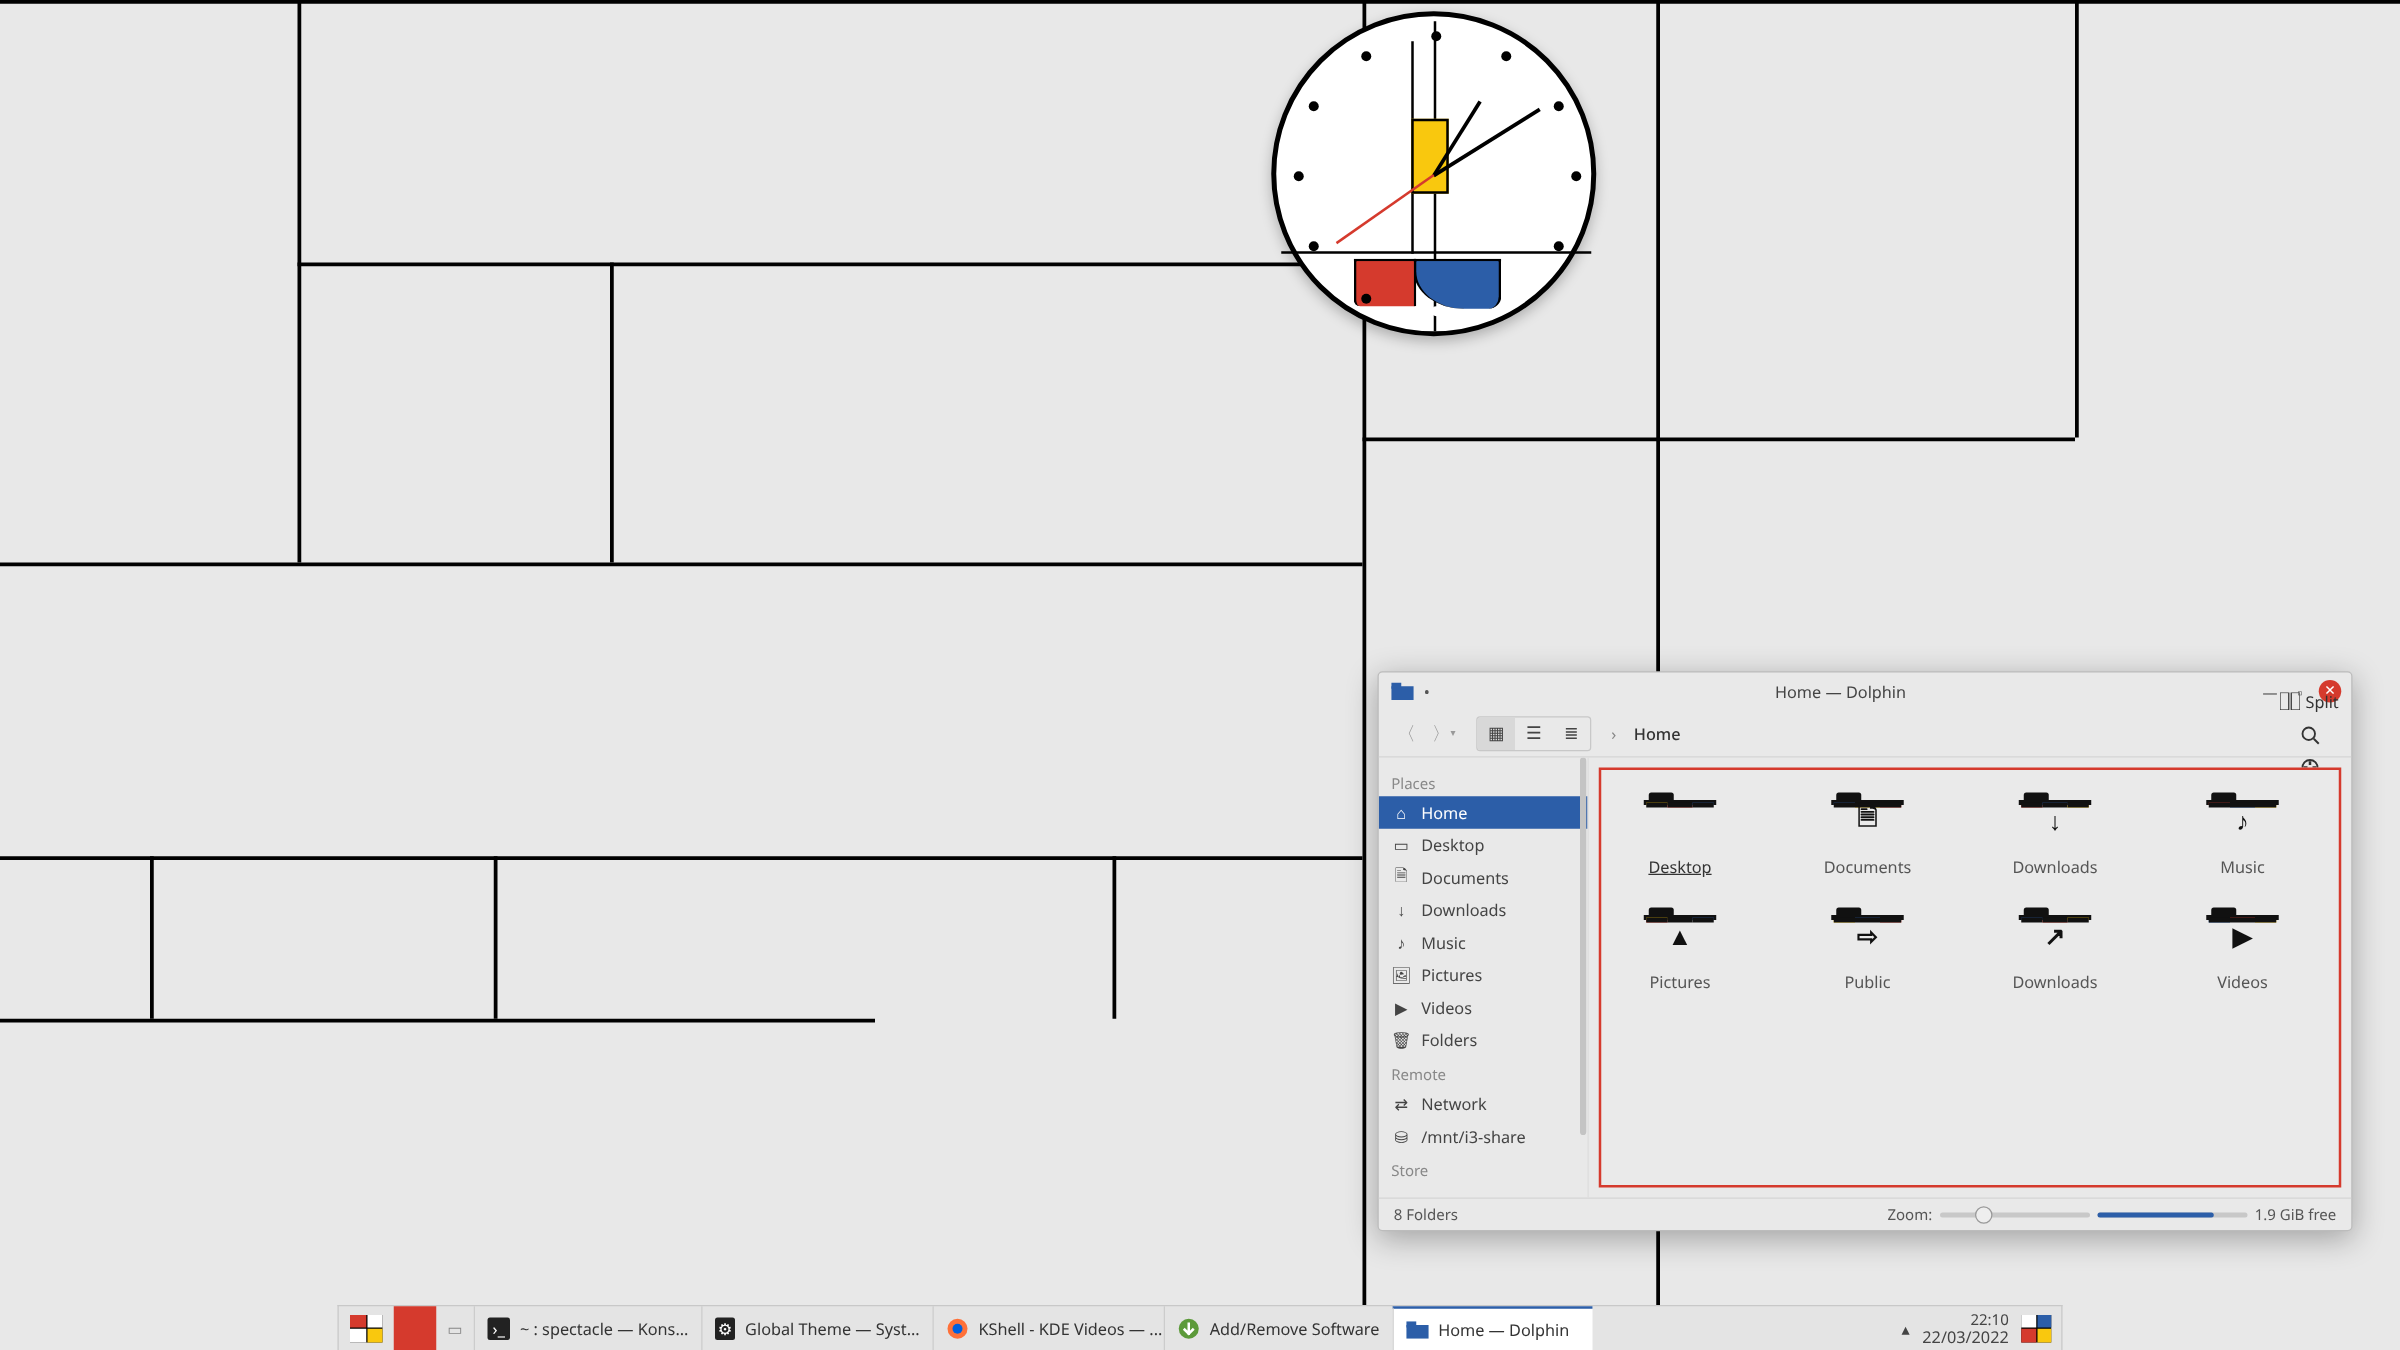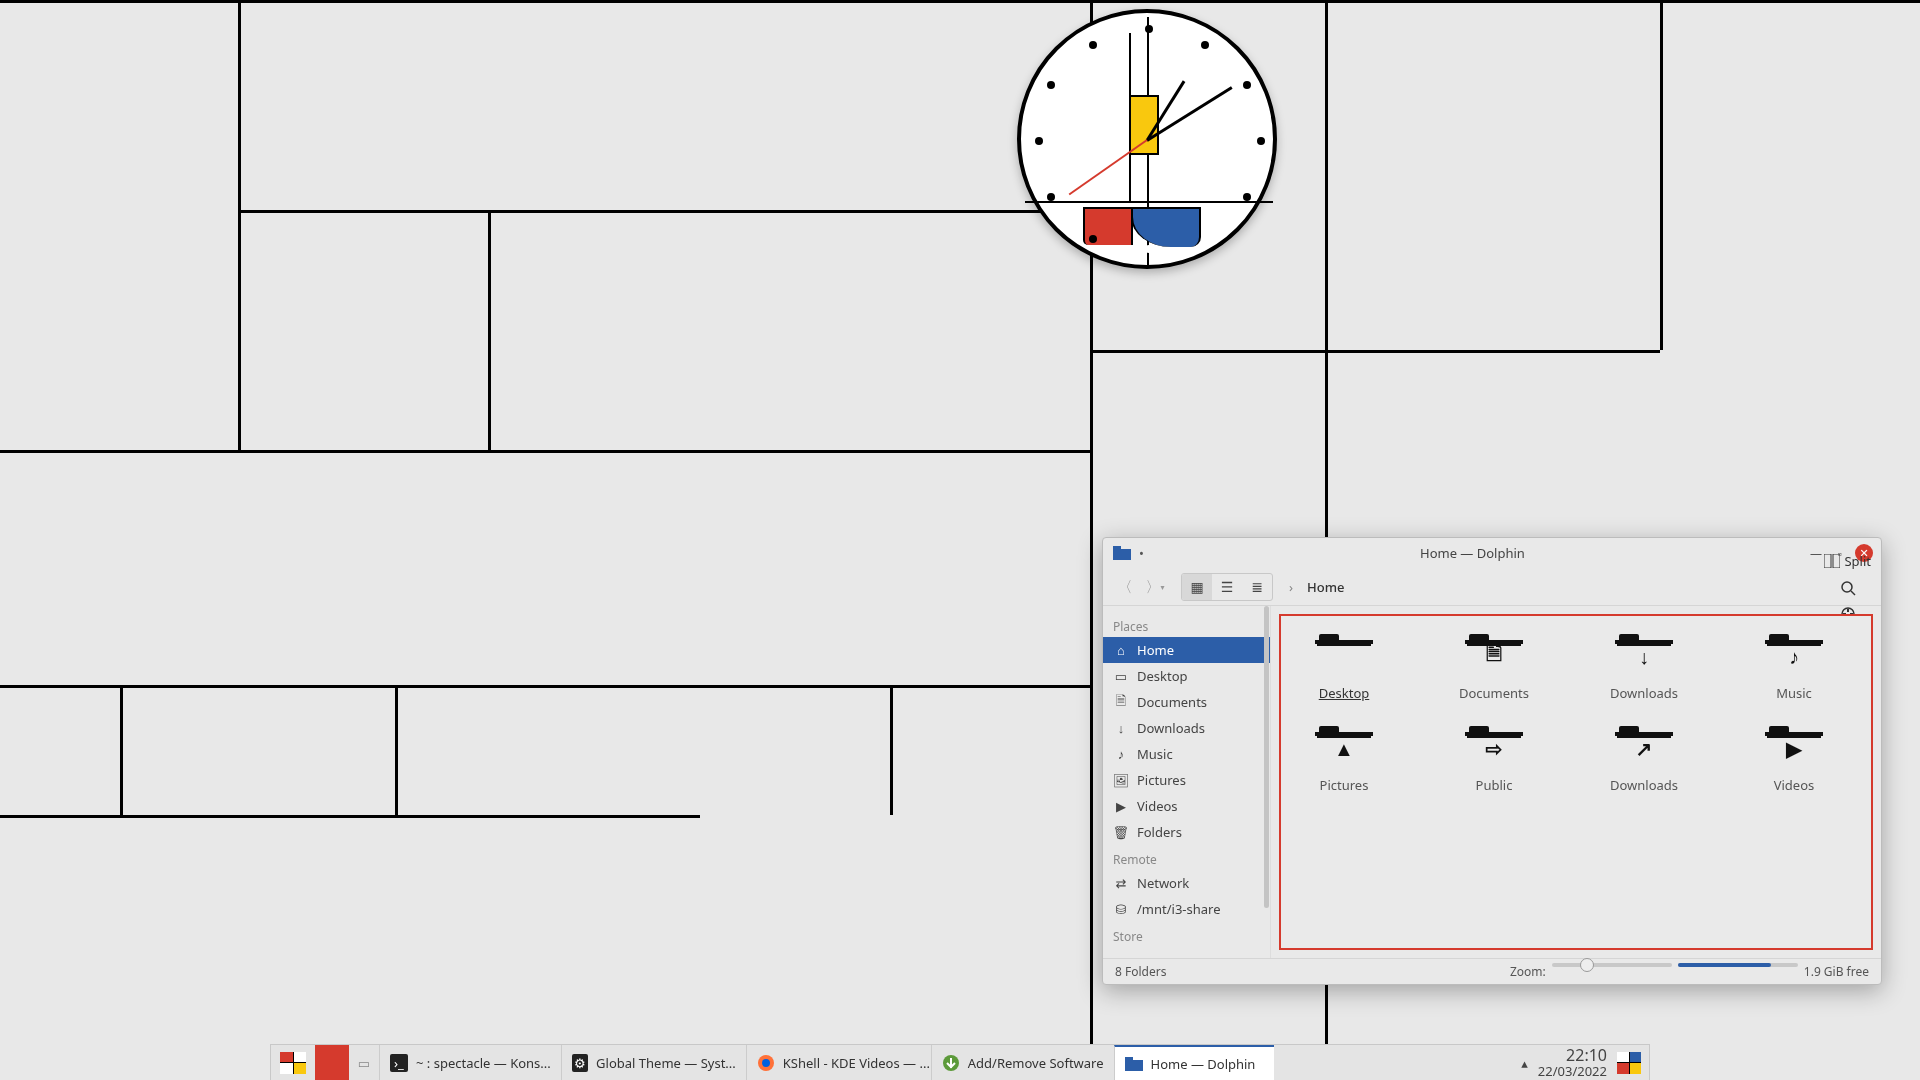--- a/index.html
+++ b/index.html
@@ -50,37 +50,37 @@
 .folder { width:110px; display:flex; flex-direction:column; align-items:center; gap:6px; font-size:13px; color:#555;}
 .folder-icon { width:58px; height:44px; position:relative;}
 .folder-icon .tab { position:absolute; top:0; left:4px; width:20px; height:8px; background:#111; border-radius:2px 2px 0 0;}
 .folder-icon .body { position:absolute; top:6px; left:0; right:0; bottom:0; background:#fff; border:2px solid #111; display:grid; grid-template-columns:1fr 1.2fr 1fr; grid-template-rows:1fr 1fr;}
 .folder-icon .c { border:1px solid #111;}
 .folder-icon .y { background:#f9c80e;} .folder-icon .b { background:#2c5ea8;} .folder-icon .r { background:#d53a2d;}
 .folder-icon .glyph { position:absolute; inset:0; display:flex; align-items:center; justify-content:center; color:#111; font-size:20px; font-weight:bold;}
 .folder.selected span { text-decoration:underline; color:#333; }
 
 .statusbar { height:26px; border-top:1px solid #d5d5d5; display:flex; align-items:center; padding:0 12px; font-size:12px; color:#555; gap:12px;}
-.statusbar .zoom { display:flex; gap:6px; margin-left:auto;}
+.statusbar .zoom { display:flex; align-items:center; gap:6px; margin-left:auto;}
 .slider { width:120px; height:4px; background:#c8c8c8; border-radius:2px; position:relative;}
 .slider .thumb { position:absolute; top:-5px; width:14px; height:14px; border-radius:50%; background:#eee; border:1px solid #999;}
 .slider.fill .track { position:absolute; left:0; top:0; bottom:0; background:#2c5ea8; border-radius:2px;}
 
 
 .taskbar { position:absolute; left:270px; right:270px; bottom:0; height:36px; background:#e4e4e4; border:1px solid #c8c8c8; border-bottom:none; display:flex; align-items:stretch; font-size:13px; }
 .task-launcher { width:44px; display:flex; align-items:center; justify-content:center;}
 .mondrian-mini { width:26px; height:22px; display:grid; grid-template-columns:1fr 1fr; grid-template-rows:1fr 1fr; gap:1px; background:#000;}
 .mondrian-mini div { background:#fff;} .mondrian-mini .r{background:#d53a2d;} .mondrian-mini .y{background:#f9c80e;} .mondrian-mini .b{background:#2c5ea8;}
 .task-pin { width:30px; display:flex; align-items:center; justify-content:center; color:#888;}
 .task-item { display:flex; align-items:center; gap:8px; padding:0 10px; border-left:1px solid #ccc; min-width:160px; max-width:185px; color:#333; white-space:nowrap; overflow:hidden; text-overflow:ellipsis;}
 .task-item.active { background:#fff; border-top:2px solid #2c5ea8; }
 .task-icon { width:18px; height:18px; display:inline-flex; align-items:center; justify-content:center; font-size:13px; border-radius:2px;}
 .tray { margin-left:auto; display:flex; align-items:center; padding:0 8px; gap:10px; color:#444;}
 .tray-clock { text-align:right; line-height:1.1; font-size:13px;}
-.tray-clock .time { font-size:16px; }
+.tray-clock .time { font-size:12px; }
 
 svg { display:block; }
 </style>
 </head>
 <body>
 
 <div class="desktop">
 
   <div class="mond-line hl" style="left:0; top:0; width:100%;"></div>
   <div class="mond-line vl" style="left:238px; top:0; height:450px;"></div>

